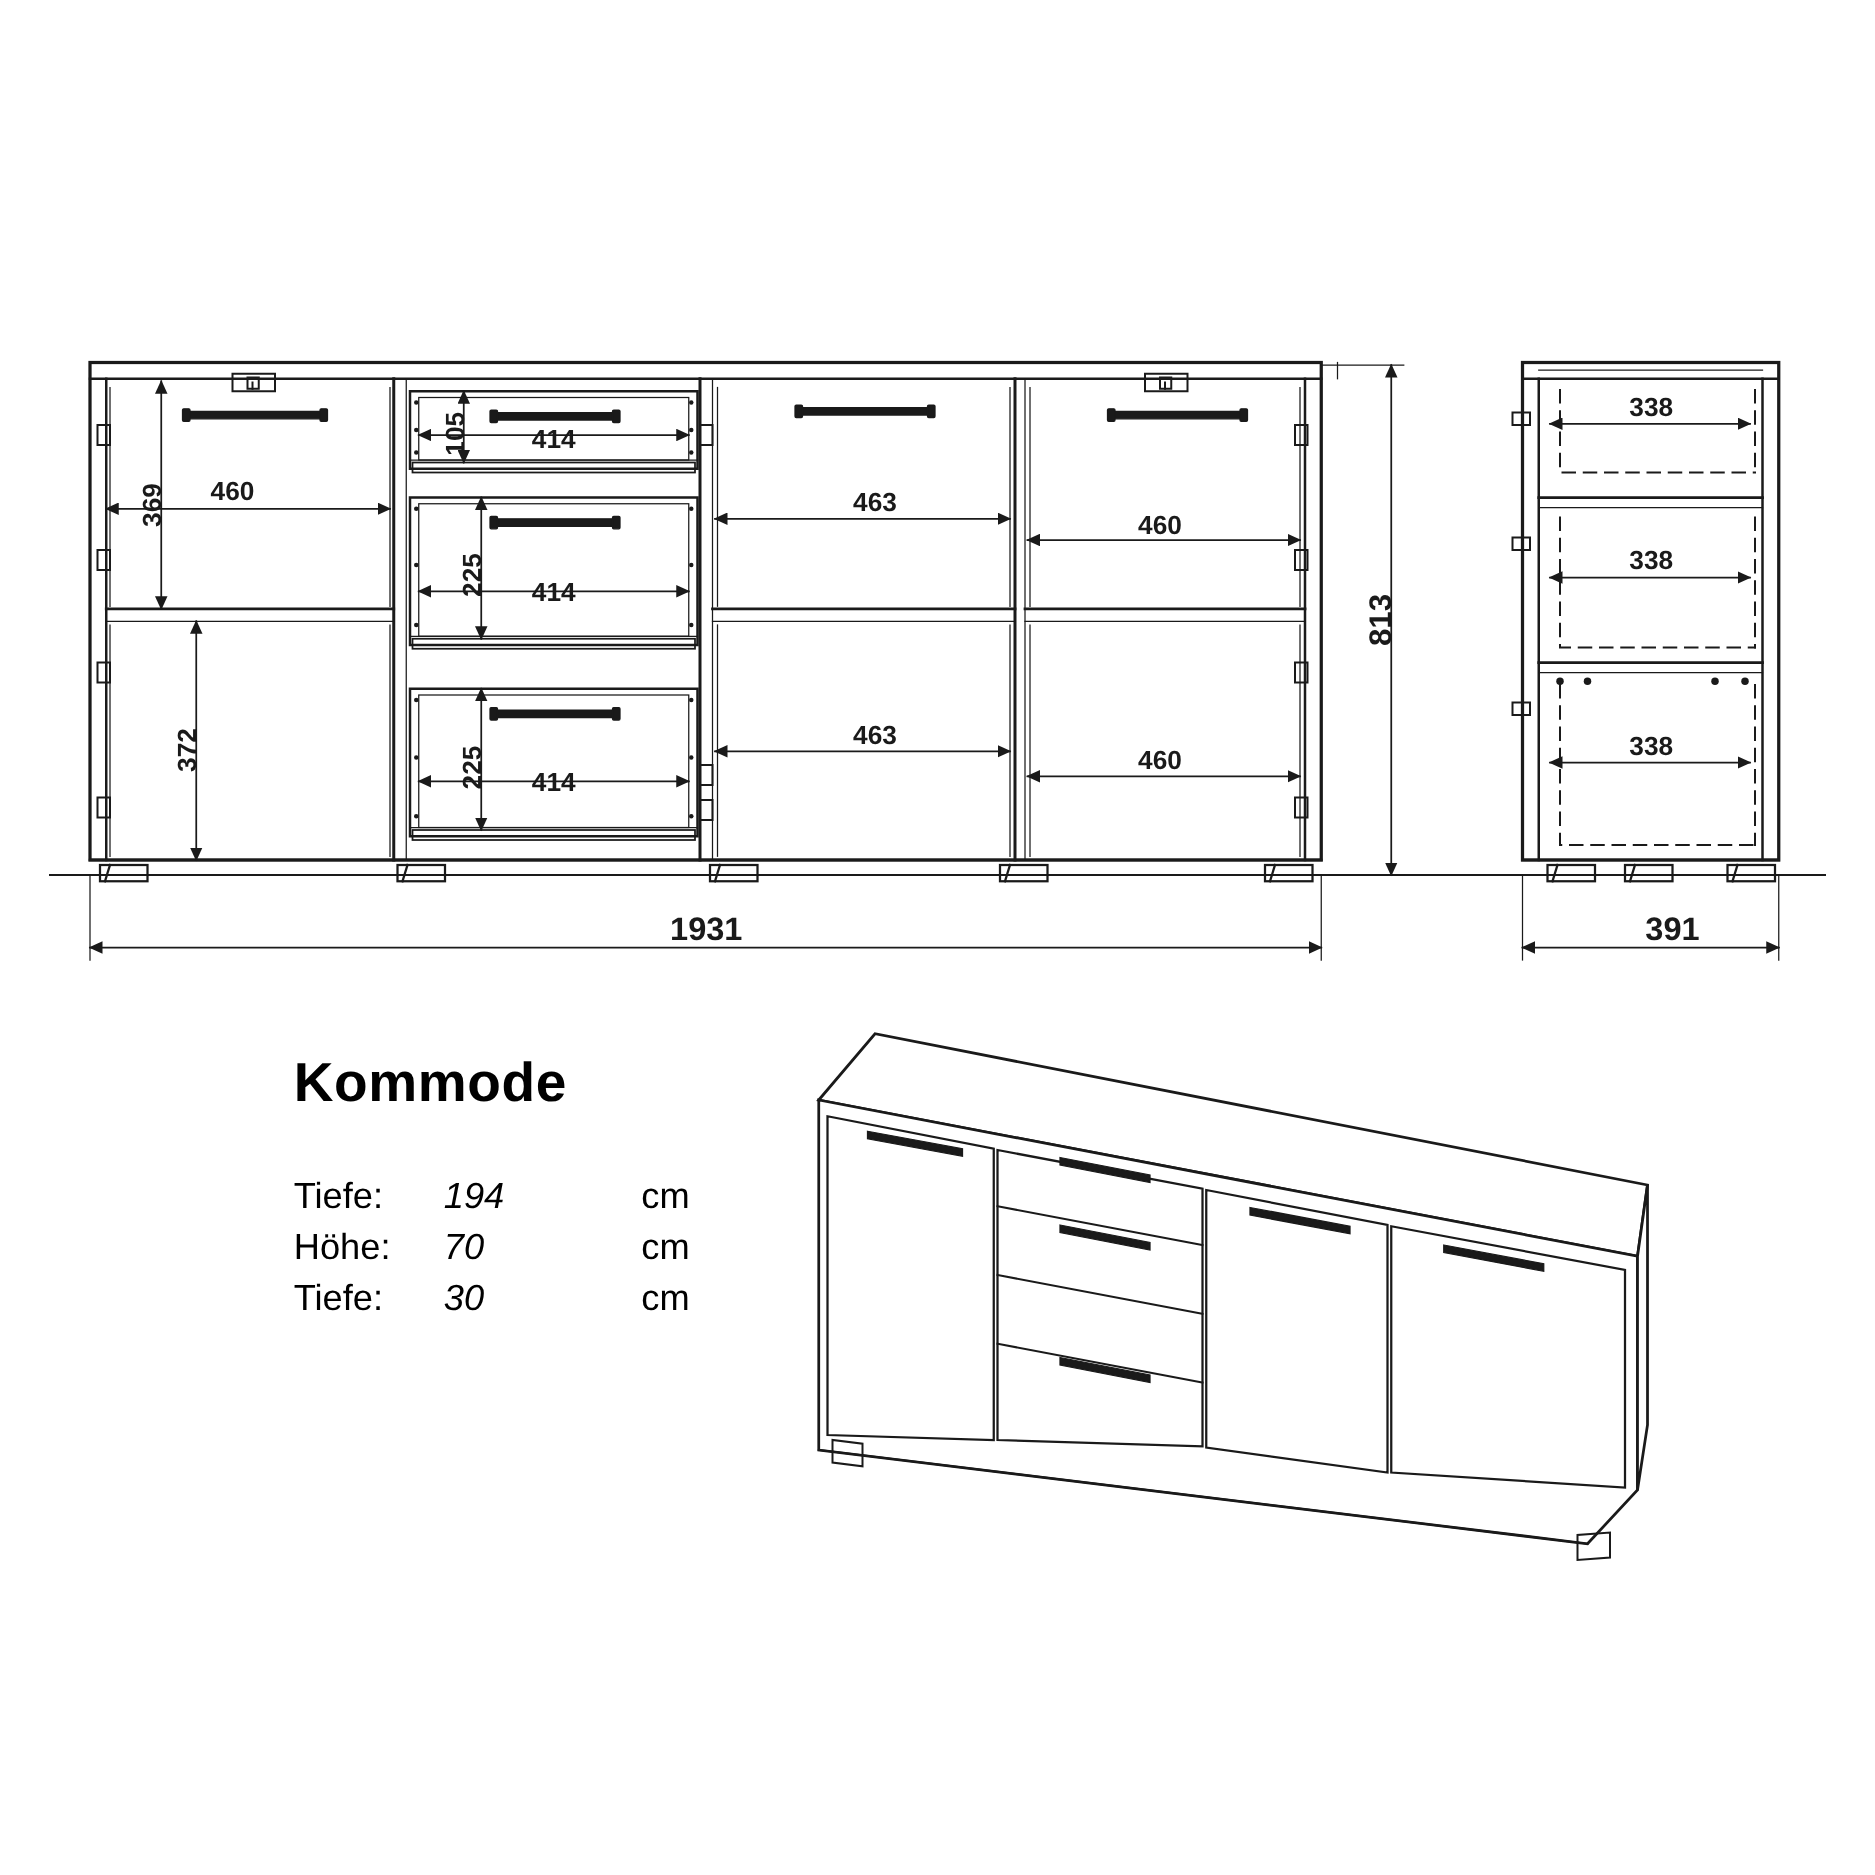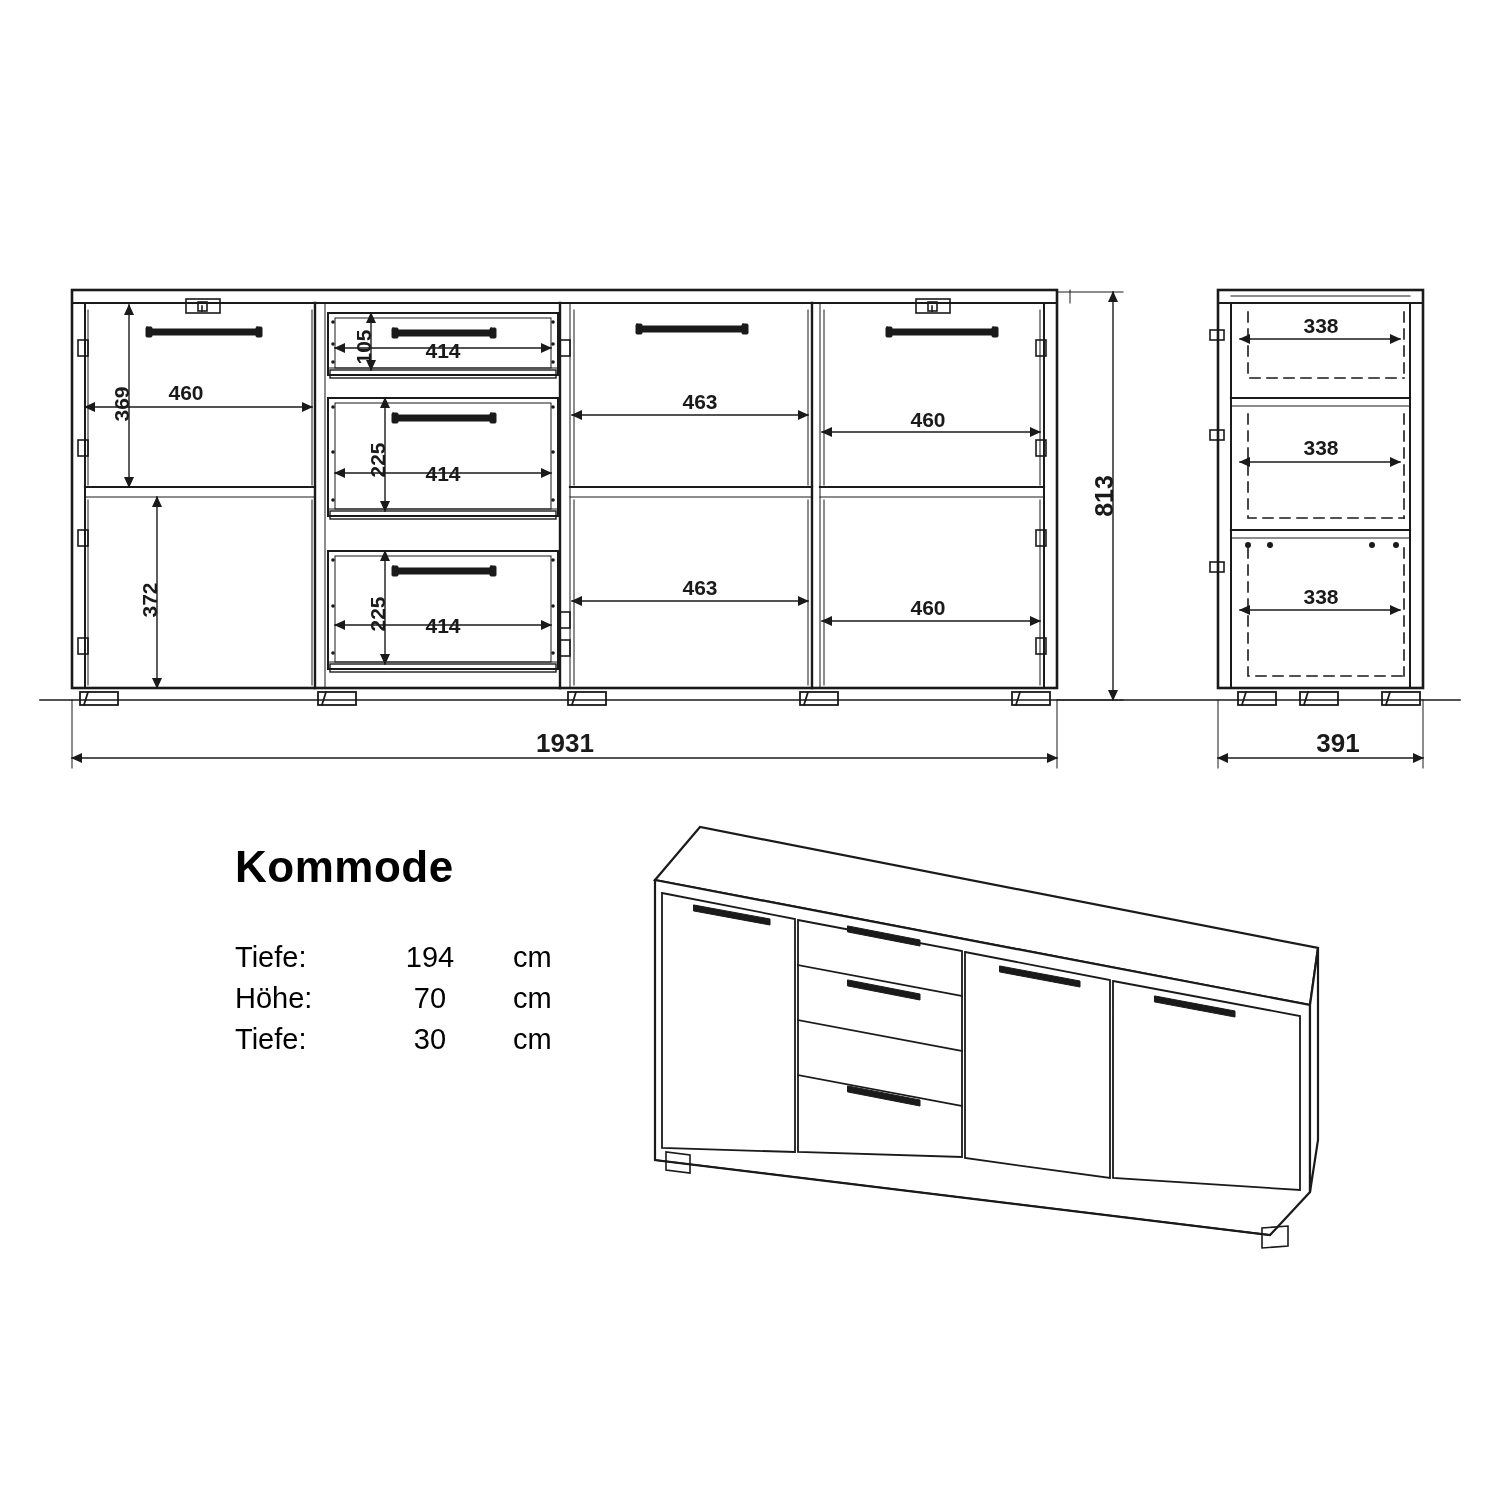--- a/index.html
+++ b/index.html
@@ -39,22 +39,23 @@
     font-size: 29px;
     line-height: 1.42;
     white-space: nowrap;
   }
   .spec-label {
     width: 120px;
     flex: 0 0 120px;
   }
   .spec-value {
     width: 150px;
-    text-align: center;
+    text-align: left;
     flex: 0 0 150px;
+    font-style: italic;
   }
   .spec-unit {
     padding-left: 8px;
   }
 </style>
 </head>
 <body>
 
 <div id="sheet">
 <svg width="1500" height="1500" viewBox="0 0 1500 1500" xmlns="http://www.w3.org/2000/svg">

